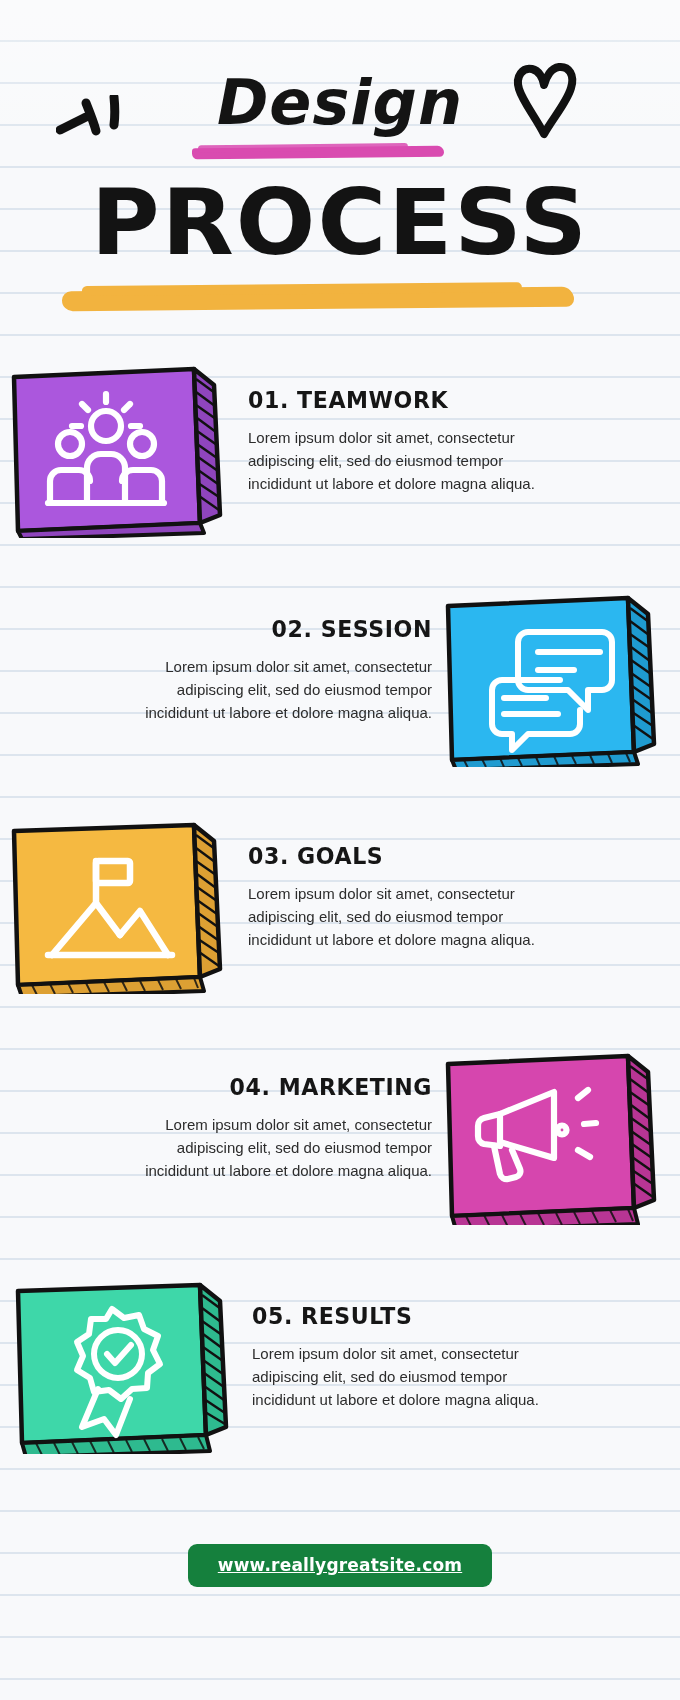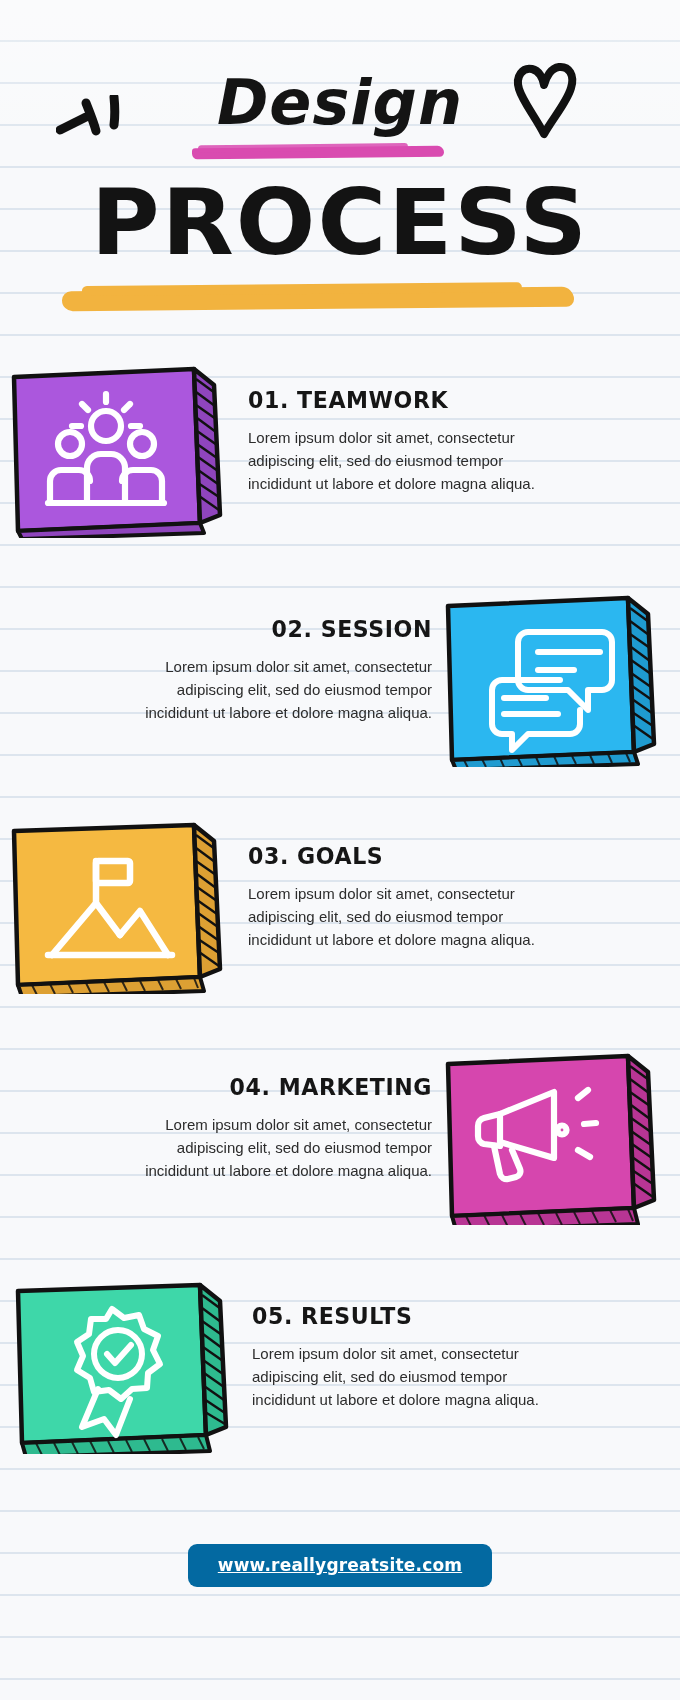--- a/index.html
+++ b/index.html
@@ -188,21 +188,21 @@
   #step-4 { margin-top: 24px; margin-left: -8px; }
   #step-5 { margin-top: 22px; margin-left: 12px; }
 
   
   #footer {
     margin-top: 58px;
     display: flex;
     justify-content: center;
   }
   .url-pill {
-    background: #0369a1;
+    background: #15803d;
     color: #ffffff;
     font-family: "DejaVu Sans", sans-serif;
     font-weight: bold;
     font-size: 17px;
     letter-spacing: .2px;
     padding: 11px 30px 12px;
     border-radius: 9px;
   }
 </style>
 </head>

